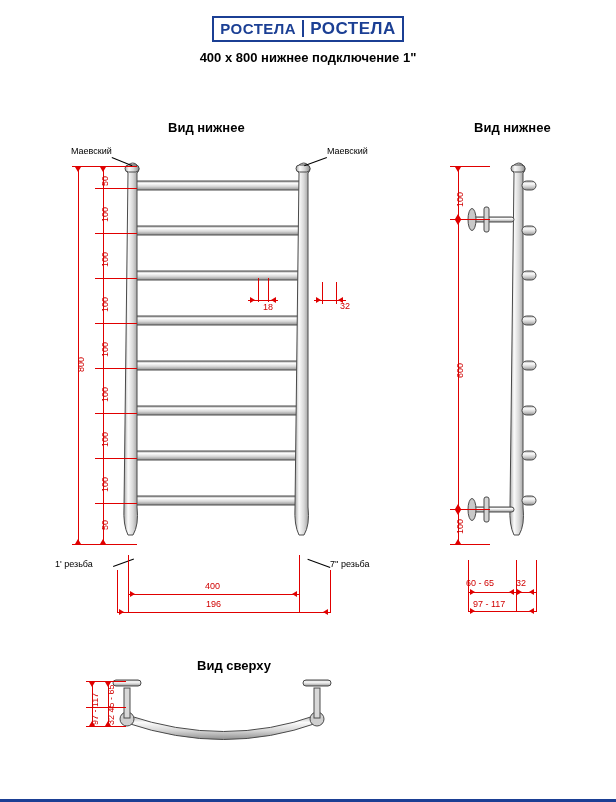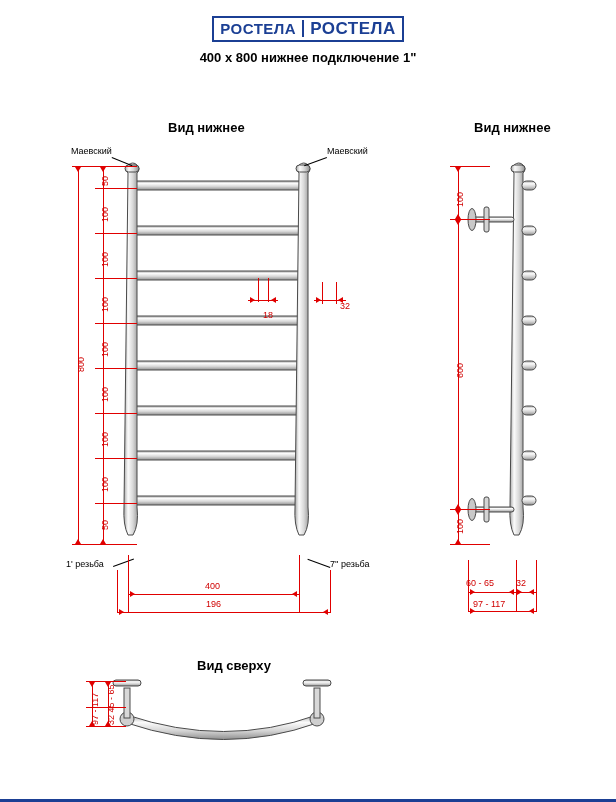--- a/index.html
+++ b/index.html
@@ -183,21 +183,21 @@
       <path d="M189,18 q-4,-4 0,-8 q5,-4 9,0 q4,4 0,8 L198,352 q2,18 -4,28 L189,380 q-5,-10 -4,-28 Z" fill="url(#tubeV)"></path>
       <rect x="186" y="10" width="14" height="7" rx="3.5" fill="url(#tubeV)"></rect>
     </g>
   </svg>
 
   <div class="callout" style="left:71px; top:146px;">Маевский</div>
   <div class="leader" style="left:112px; top:157px; width:22px; transform:rotate(22deg);"></div>
   <div class="callout" style="left:327px; top:146px;">Маевский</div>
   <div class="leader" style="left:327px; top:158px; width:24px; transform:rotate(160deg);"></div>
 
-  <div class="callout" style="left:66px; top:559px;">1' резьба</div>
+  <div class="callout" style="left:55px; top:559px;">1' резьба</div>
   <div class="leader" style="left:113px; top:566px; width:22px; transform:rotate(-20deg);"></div>
   <div class="callout" style="left:330px; top:559px;">7'' резьба</div>
   <div class="leader" style="left:330px; top:568px; width:24px; transform:rotate(200deg);"></div>
 
   <div>
 
     <div class="rl h" style="left:95px; top:166px; width:42px;"></div>
     <div class="rl h" style="left:95px; top:188px; width:42px;"></div>
     <div class="rl h" style="left:95px; top:233px; width:42px;"></div>
     <div class="rl h" style="left:95px; top:278px; width:42px;"></div>
@@ -233,21 +233,21 @@
     <div class="dim-label vert" style="left:76px; top:372px;">800</div>
   </div>
 
   <div>
 
     <div class="rl v" style="left:258px; top:278px; height:24px;"></div>
     <div class="rl v" style="left:268px; top:278px; height:24px;"></div>
     <div class="rl h" style="left:248px; top:300px; width:30px;"></div>
     <div class="arrow right" style="left:250px; top:297px;"></div>
     <div class="arrow left" style="left:271px; top:297px;"></div>
-    <div class="dim-label" style="left:263px; top:302px;margin-top:8px;">18</div>
+    <div class="dim-label" style="left:263px; top:302px;">18</div>
 
     <div class="rl v" style="left:322px; top:282px; height:22px;"></div>
     <div class="rl v" style="left:336px; top:282px; height:22px;"></div>
     <div class="rl h" style="left:314px; top:300px; width:32px;"></div>
     <div class="arrow right" style="left:316px; top:297px;"></div>
     <div class="arrow left" style="left:338px; top:297px;"></div>
     <div class="dim-label" style="left:340px; top:301px;">32</div>
   </div>
 
   <div>

